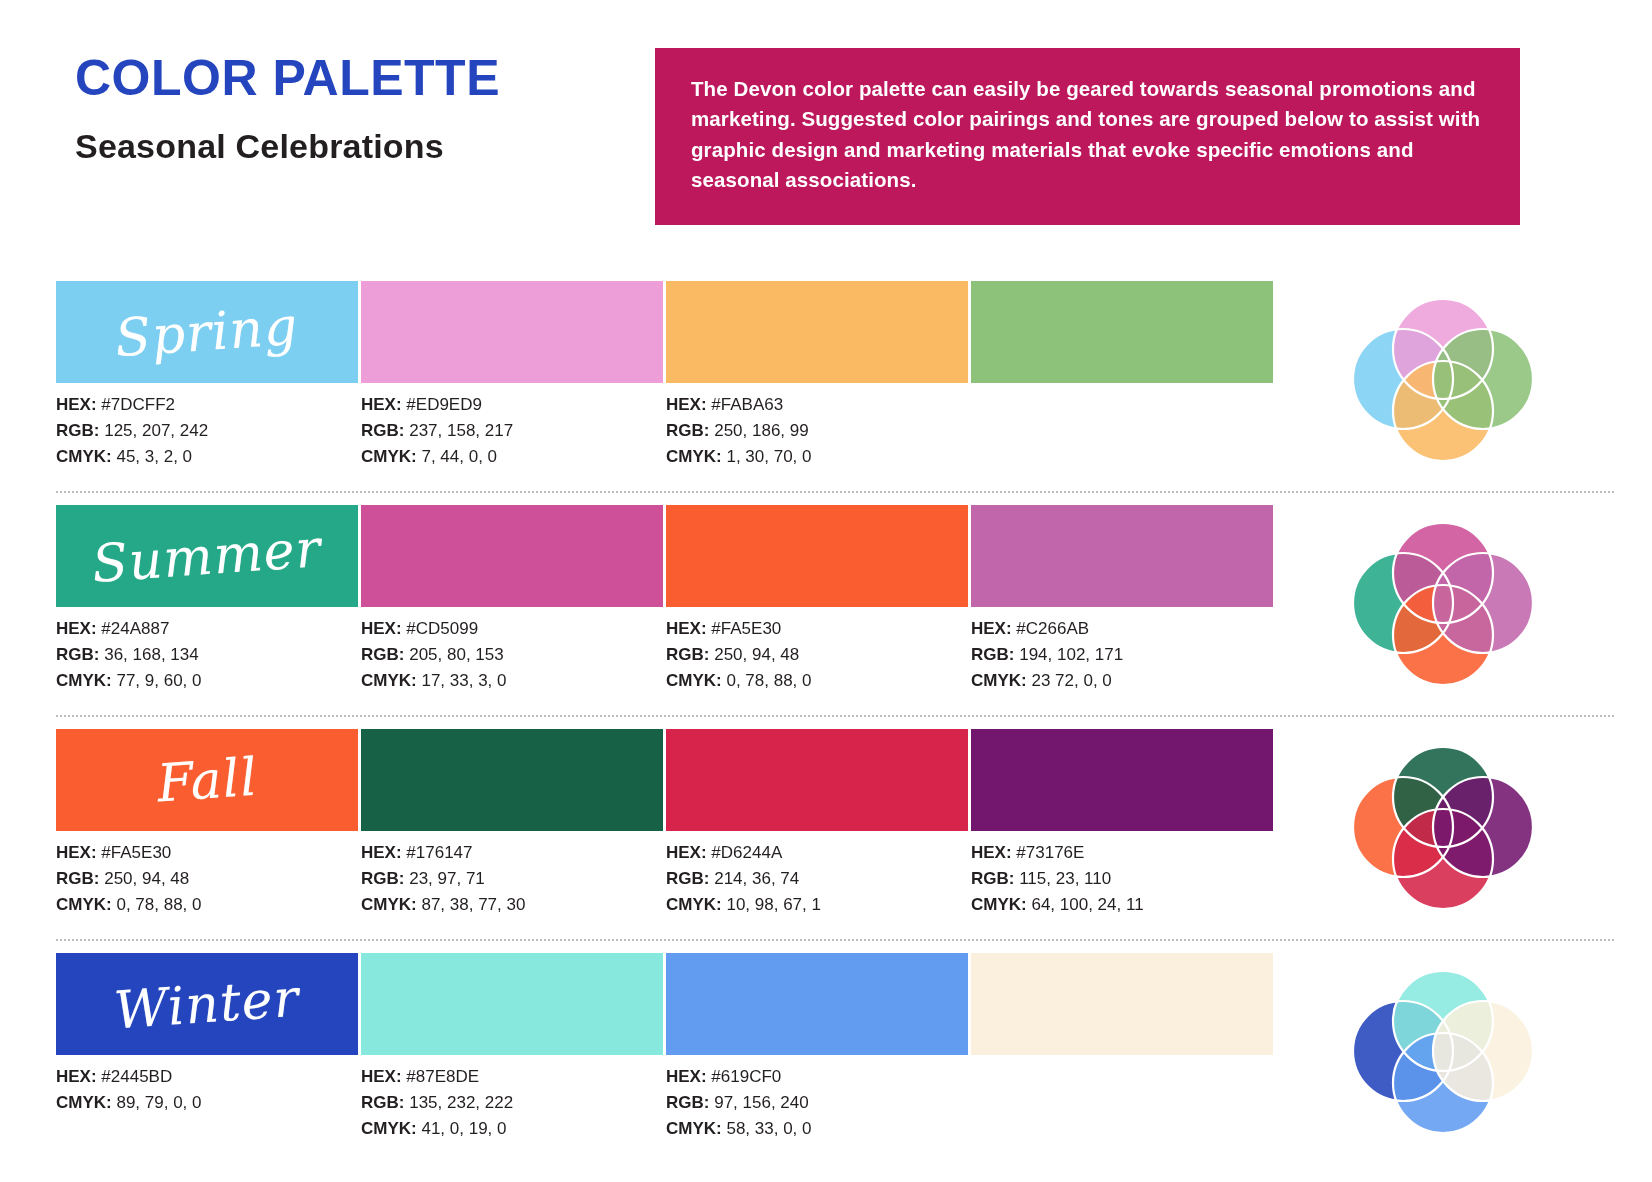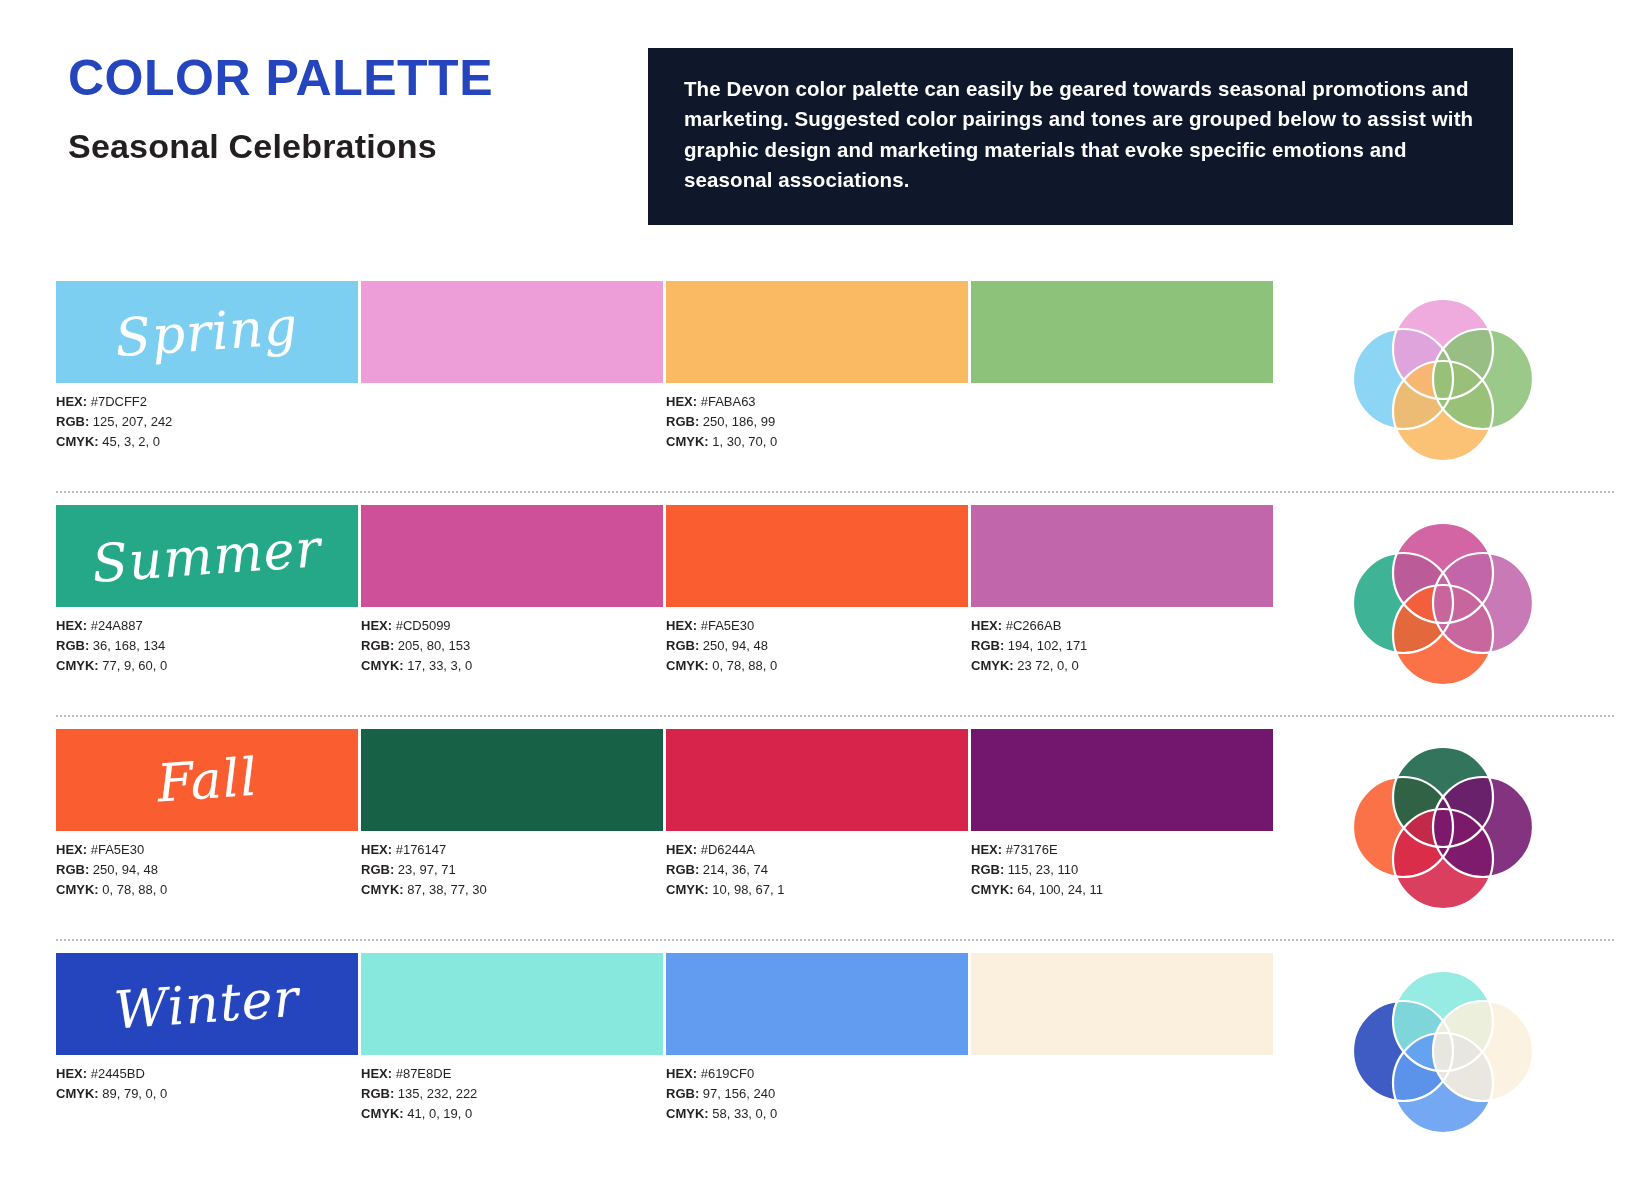--- a/index.html
+++ b/index.html
@@ -15,20 +15,21 @@
     color: #231f20;
     position: relative;
     overflow: hidden;
   }
 
   
   .header {
     display: flex;
     align-items: flex-start;
     padding: 44px 40px 0 68px;
+    margin-left: 7px;
   }
   .title-block {
     width: 580px;
     flex: 0 0 580px;
     padding-top: 8px;
   }
   .main-title {
     font-size: 50px;
     font-weight: bold;
     letter-spacing: 0.5px;
@@ -37,21 +38,21 @@
     margin: 0;
   }
   .subtitle {
     font-size: 34px;
     font-weight: bold;
     color: #231f20;
     margin: 22px 0 0 0;
     letter-spacing: 0.2px;
   }
   .intro-box {
-    background: #0f172a;
+    background: #be185d;
     color: #ffffff;
     width: 865px;
     flex: 0 0 865px;
     padding: 26px 34px 30px 36px;
     margin-top: 4px;
   }
   .intro-box p {
     margin: 0;
     font-size: 20.5px;
     font-weight: bold;
@@ -90,21 +91,21 @@
     font-style: italic;
     font-size: 52px;
     color: #ffffff;
     line-height: 1;
     transform: rotate(-4deg);
     text-shadow: 0 0 1px rgba(255,255,255,0.35);
     letter-spacing: 1px;
   }
   .meta {
     margin-top: 9px;
-    font-size: 13px;
+    font-size: 17px;
     line-height: 1.52;
     color: #231f20;
   }
   .meta b { font-weight: bold; }
 
   .venn-cell {
     flex: 1 1 auto;
     display: flex;
     justify-content: center;
     align-items: flex-start;
@@ -132,20 +133,25 @@
           <span class="season-name">Spring</span>
         </div>
         <div class="meta">
           <div><b>HEX:</b> #7DCFF2</div>
           <div><b>RGB:</b> 125, 207, 242</div>
           <div><b>CMYK:</b> 45, 3, 2, 0</div>
         </div>
       </div>
       <div class="swatch-cell">
         <div class="swatch" style="background: rgb(237, 158, 217);"></div>
+        <div class="meta">
+          <div><b>HEX:</b> #ED9ED9</div>
+          <div><b>RGB:</b> 237, 158, 217</div>
+          <div><b>CMYK:</b> 7, 44, 0, 0</div>
+        </div>
       </div>
       <div class="swatch-cell">
         <div class="swatch" style="background: rgb(250, 186, 99);"></div>
         <div class="meta">
           <div><b>HEX:</b> #FABA63</div>
           <div><b>RGB:</b> 250, 186, 99</div>
           <div><b>CMYK:</b> 1, 30, 70, 0</div>
         </div>
       </div>
       <div class="swatch-cell">

